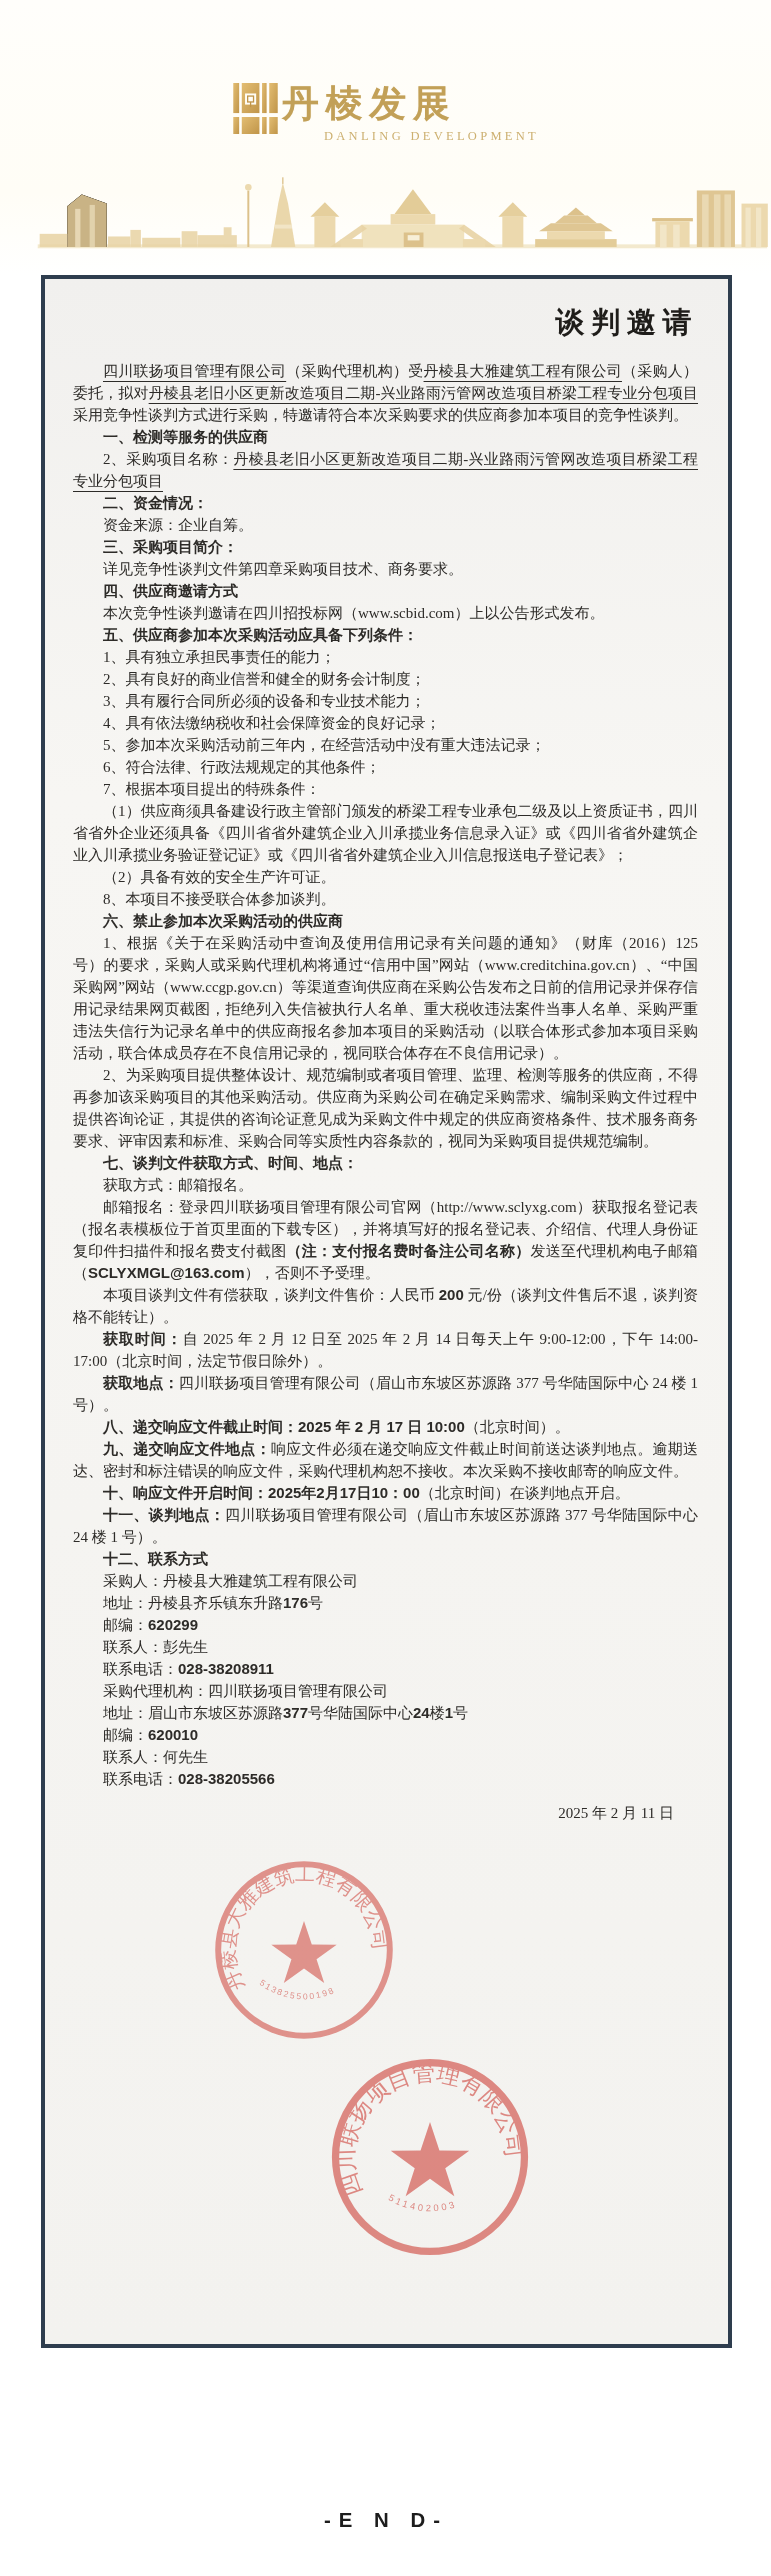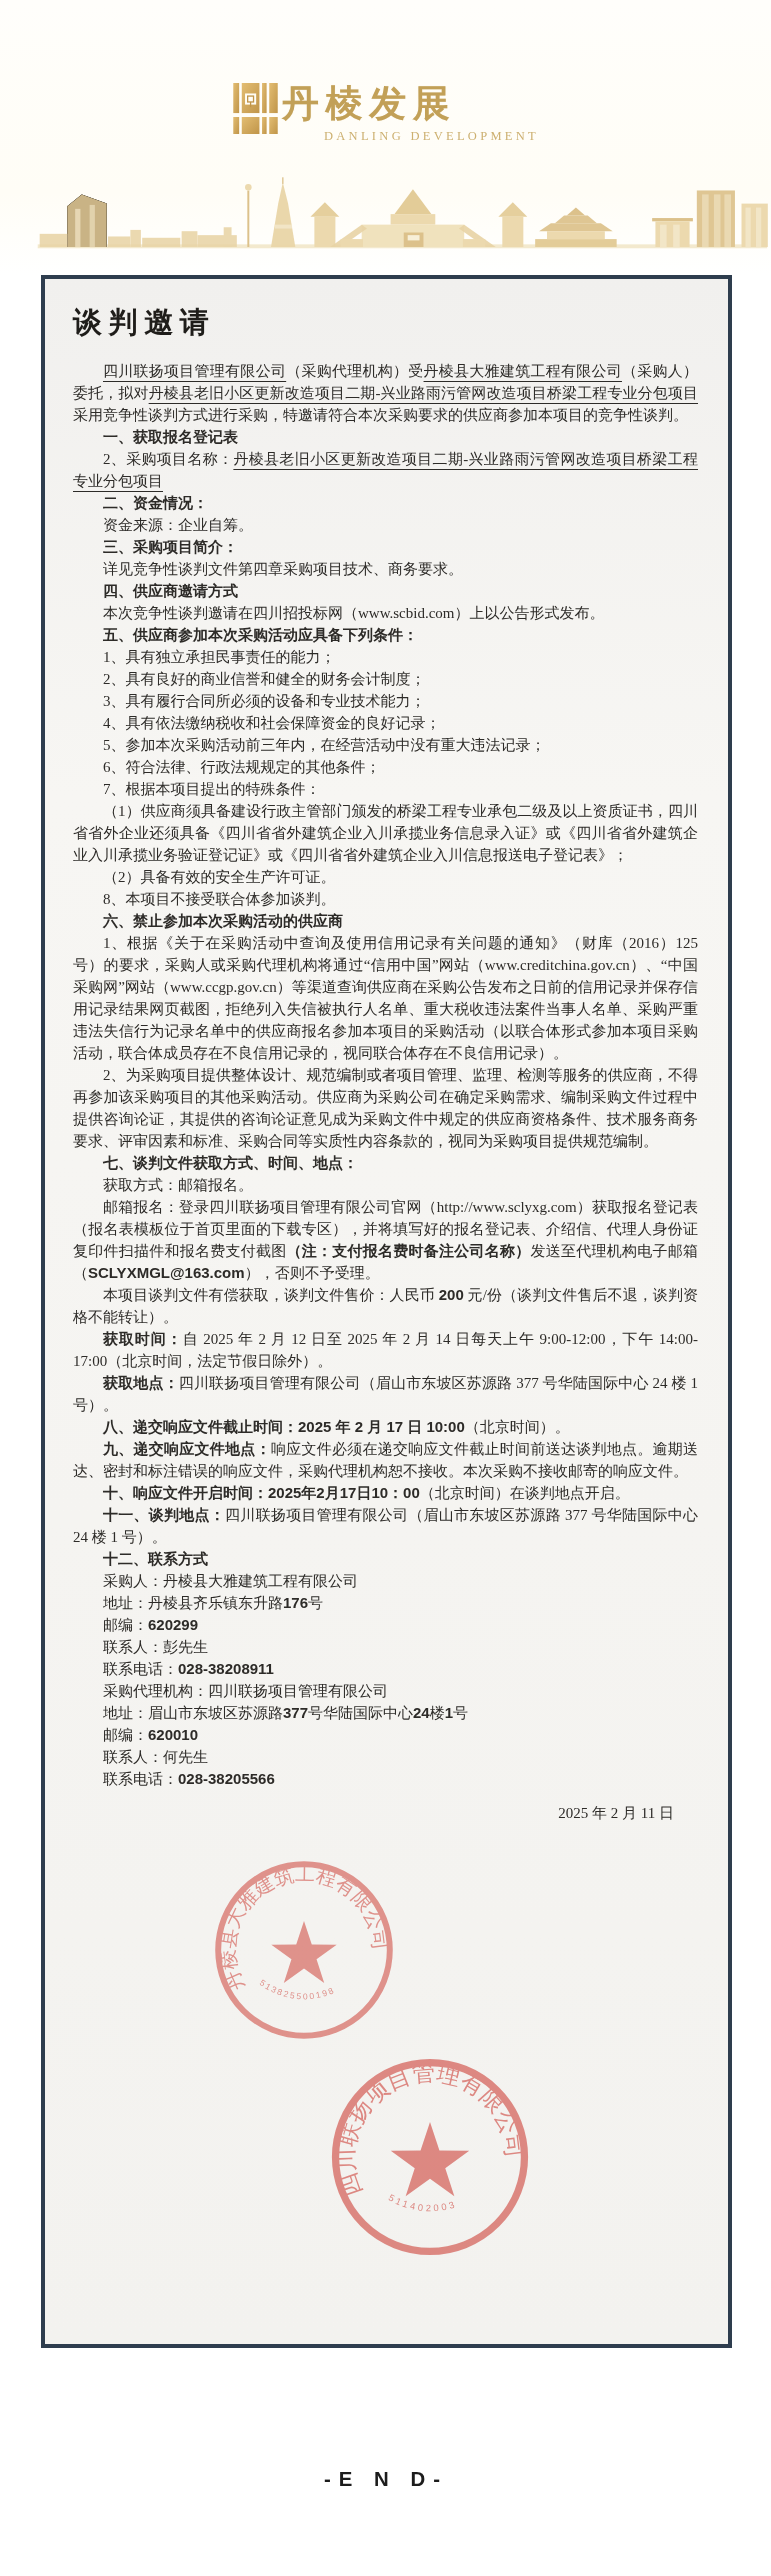--- a/index.html
+++ b/index.html
@@ -11,35 +11,35 @@
   .logo-row{position:absolute;top:83px;left:0;right:0;display:flex;justify-content:center;align-items:flex-start;gap:4px;}
   .logo-mark{width:45px;height:51px;display:block;}
   .brand-cn{font-size:37px;line-height:41px;font-weight:bold;color:#c2a057;letter-spacing:6.6px;text-shadow:0 0 0.7px rgba(194,160,87,.4);}
   .brand-en{font-size:12.5px;color:#cdb070;letter-spacing:3.3px;margin-top:5.3px;text-align:center;font-family:"Liberation Serif",serif;margin-left:42px;}
   .skyline{position:absolute;left:0;bottom:6.6px;display:block;}
 
   
   .scan{margin-left:41px;width:691px;height:2073px;box-sizing:border-box;border:4px solid #2e3d4e;
         background:linear-gradient(180deg,#f1f0ee 0%,#f7f6f3 25%,#f5f4f1 60%,#f3f2ef 100%);
         padding:17px 30px 0 28px;position:relative;overflow:hidden;}
-  .doc-title{font-size:29px;color:#1f1d1a;text-align:left;margin:6.6px 0 17px 0;font-weight:bold;
+  .doc-title{font-size:29px;color:#1f1d1a;text-align:right;margin:6.6px 0 17px 0;font-weight:bold;
              font-family:"Liberation Sans","DejaVu Sans",sans-serif;letter-spacing:6.6px;}
   .para{font-size:15px;line-height:22px;color:#2d2b28;text-indent:2em;text-align:justify;}
   .para.h{font-weight:bold;font-family:"Liberation Sans","DejaVu Sans",sans-serif;}
   .para.date{text-align:right;text-indent:0;padding-right:24px;margin-top:12px;}
   .b{font-weight:bold;font-family:"Liberation Sans","DejaVu Sans",sans-serif;}
   .u{text-decoration:underline;text-underline-offset:4.6px;text-decoration-thickness:1.3px;}
 
   
   .stamp{position:absolute;pointer-events:none;mix-blend-mode:multiply;}
   .stamp1{left:160px;top:1572px;width:198px;height:198px;}
   .stamp2{left:276px;top:1769px;width:218px;height:218px;}
 
   
-  .page-footer{height:164px;background:#ffffff;}
+  .page-footer{height:164px;background:#ffffff;margin-top:41px;}
   .end-mark{padding-top:120px;text-align:center;font-size:20.4px;font-weight:bold;letter-spacing:8px;
             color:#1c1c1c;font-family:"Liberation Sans","DejaVu Sans",sans-serif;}
 </style>
 </head>
 <body>
 
 <div class="page">
 
   <header class="brand-header">
     <div class="logo-row">
@@ -132,21 +132,21 @@
         <rect x="1132" y="48" width="8" height="60" fill="#f4e9cd" opacity="0.8"></rect>
         <rect x="1148" y="48" width="8" height="60" fill="#f4e9cd" opacity="0.8"></rect>
       </g>
     </svg>
   </header>
 
   <section class="scan">
     <h1 class="doc-title">谈判邀请</h1>
     <div id="doc-body">
         <div class="para p"><span class="u">四川联扬项目管理有限公司</span><span>（采购代理机构）受</span><span class="u">丹棱县大雅建筑工程有限公司</span><span>（采购人）委托，拟对</span><span class="u">丹棱县老旧小区更新改造项目二期-兴业路雨污管网改造项目桥梁工程专业分包项目</span><span>采用竞争性谈判方式进行采购，特邀请符合本次采购要求的供应商参加本项目的竞争性谈判。</span></div>
-        <div class="para h"><span>一、获取报名登记表</span></div>
+        <div class="para h"><span>一、检测等服务的供应商</span></div>
         <div class="para p"><span>2、采购项目名称：</span><span class="u">丹棱县老旧小区更新改造项目二期-兴业路雨污管网改造项目桥梁工程专业分包项目</span></div>
         <div class="para h"><span>二、资金情况：</span></div>
         <div class="para p"><span>资金来源：企业自筹。</span></div>
         <div class="para h"><span>三、采购项目简介：</span></div>
         <div class="para p"><span>详见竞争性谈判文件第四章采购项目技术、商务要求。</span></div>
         <div class="para h"><span>四、供应商邀请方式</span></div>
         <div class="para p"><span>本次竞争性谈判邀请在四川招投标网（www.scbid.com）上以公告形式发布。</span></div>
         <div class="para h"><span>五、供应商参加本次采购活动应具备下列条件：</span></div>
         <div class="para p"><span>1、具有独立承担民事责任的能力；</span></div>
         <div class="para p"><span>2、具有良好的商业信誉和健全的财务会计制度；</span></div>

